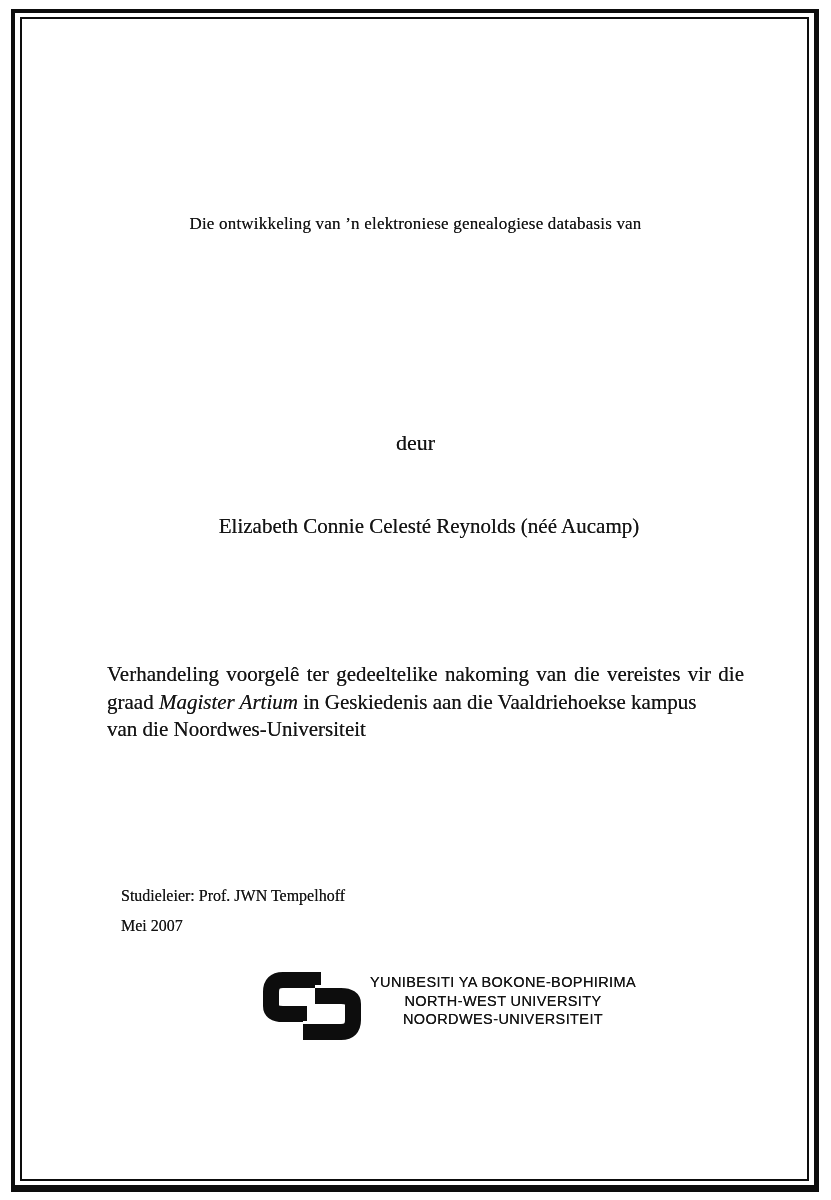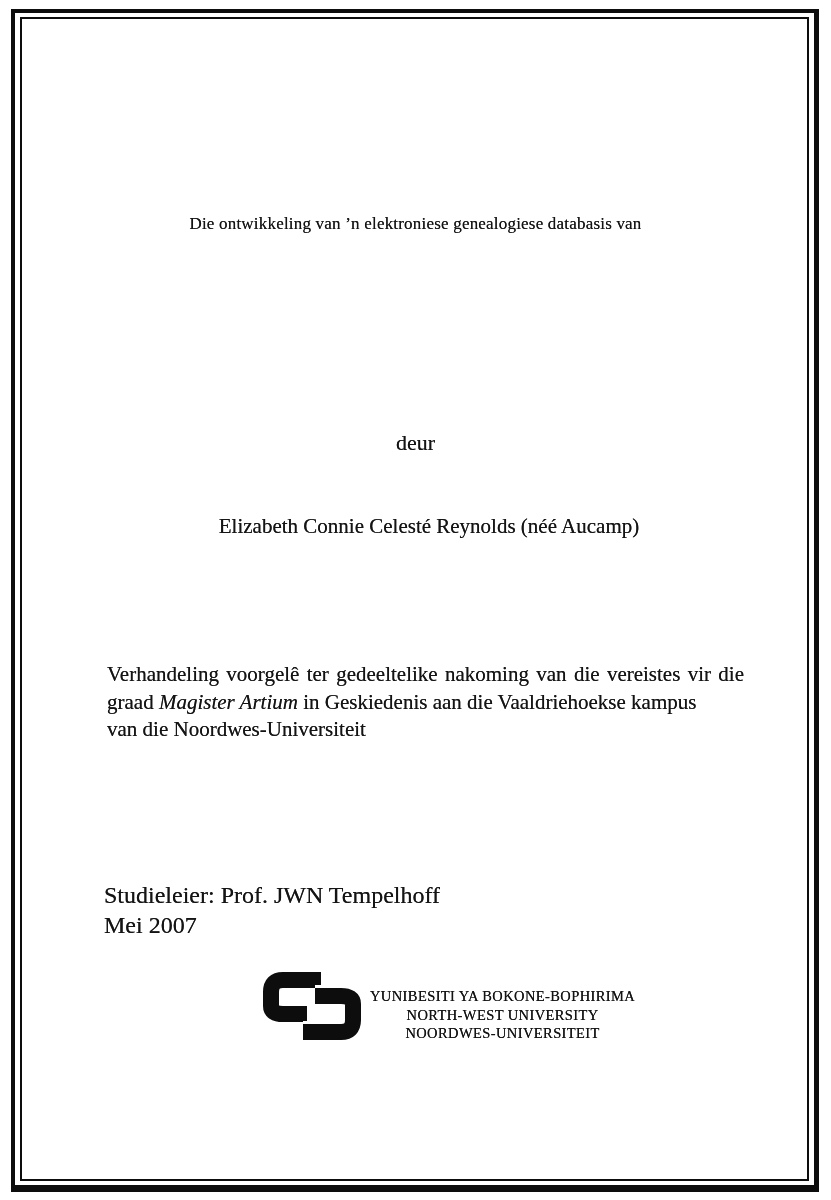--- a/index.html
+++ b/index.html
@@ -37,31 +37,31 @@
   .author-name {
     position:absolute; left:0; right:0; top:514px;
     text-align:center; font-size:21px;padding-left:27px;
   }
   .declaration {
     position:absolute; left:107px; width:637px; top:661px;
     font-size:21px; line-height:27.5px;
   }
   .decl-justified { text-align:justify; text-align-last:justify; }
   .supervisor-block {
-    position:absolute; left:104px; top:881px;
-    font-size:24px; line-height:29.5px;
+    position:absolute; left:121px; top:881px;
+    font-size:16px; line-height:29.5px;
   }
   .logo {
     position:absolute; left:256px; top:964px;
     display:flex; align-items:flex-start;
   }
   .logo-mark { flex:0 0 auto; display:block; }
   .logo-text {
-    margin-left:2px; margin-top:23px; text-align:center;
-    font-family:Liberation Serif, serif;
+    margin-left:2px; margin-top:9px; text-align:center;
+    font-family:Liberation Sans, sans-serif;
     font-size:14.5px; line-height:18.5px; letter-spacing:0.4px;
     color:var(--ink); text-shadow:0 0 0.6px rgba(10,10,10,0.9);
     white-space:nowrap;
   }
 </style>
 </head>
 <body>
 
 <div class="scan-page">
 

